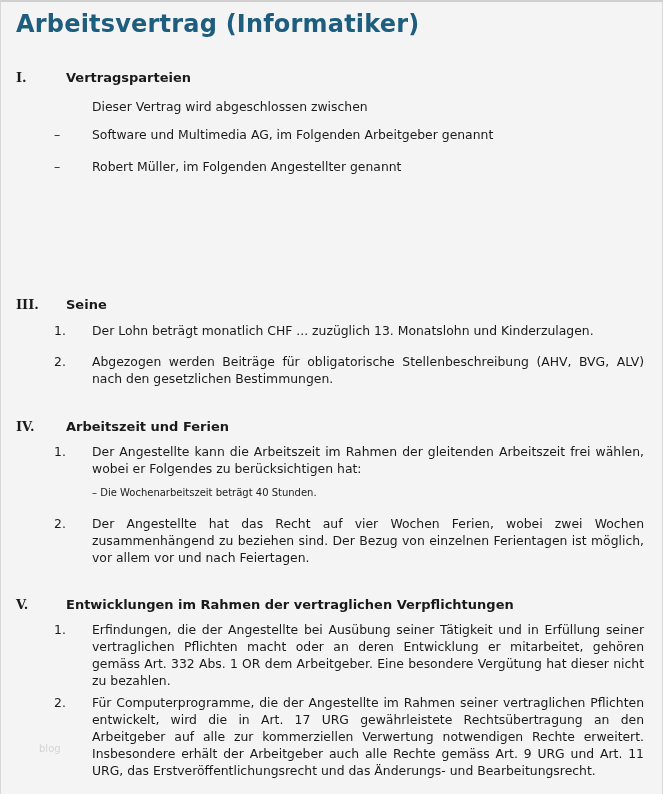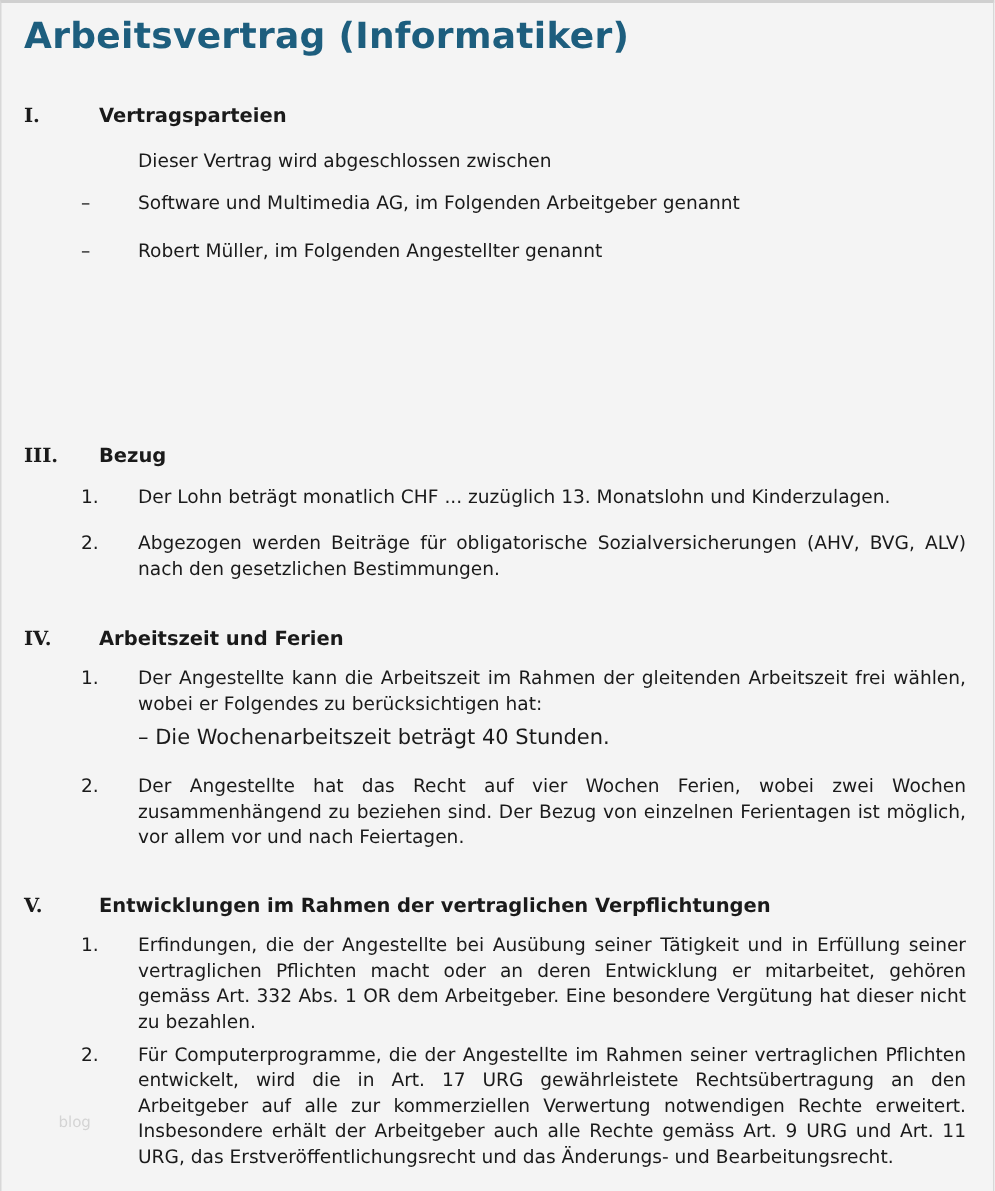--- a/index.html
+++ b/index.html
@@ -31,21 +31,21 @@
       position: absolute; left: 38px; top: 0;
       font-weight: bold; font-size: 13px; margin-left: 12px;
     }
     .para {
       position: absolute; left: 38px; right: 0;
       font-size: 12.4px; line-height: 17px; text-align: justify;
     }
     .item { position: absolute; left: 38px; right: 0; font-size: 12.4px; line-height: 17px; }
     .item .mark { position: absolute; left: 0; top: 0; }
     .item .txt { position: absolute; left: 38px; right: 0; text-align: justify; }
-    .sub { position: absolute; left: 76px; font-size: 14px; line-height: 17px; }
+    .sub { position: absolute; left: 76px; font-size: 10px; line-height: 17px; }
     .watermark {
       position: absolute; left: 38px; top: 741px;
       font-size: 10px; color: #d4d4d4;
     }
   </style>
 </head>
 <body>
 
 <div class="page">
 
@@ -64,29 +64,29 @@
     <div class="item" style="top:88px;">
       <span class="mark">–</span>
       <span class="txt">Robert Müller, im Folgenden Angestellter genannt</span>
     </div>
   </div>
 
 
   <div class="section" style="top:295px;">
     <div class="sec-head">
       <span class="sec-num">III.</span>
-      <span class="sec-title">Bezug</span>
+      <span class="sec-title">Seine</span>
     </div>
     <div class="item" style="top:25px;">
       <span class="mark">1.</span>
       <span class="txt">Der Lohn beträgt monatlich CHF ... zuzüglich 13. Monatslohn und Kinderzulagen.</span>
     </div>
     <div class="item" style="top:56px;">
       <span class="mark">2.</span>
-      <span class="txt">Abgezogen werden Beiträge für obligatorische Sozialversicherungen (AHV, BVG, ALV) nach den gesetzlichen Bestimmungen.</span>
+      <span class="txt">Abgezogen werden Beiträge für obligatorische Stellenbeschreibung (AHV, BVG, ALV) nach den gesetzlichen Bestimmungen.</span>
     </div>
   </div>
 
   <div class="section" style="top:417px;">
     <div class="sec-head">
       <span class="sec-num">IV.</span>
       <span class="sec-title">Arbeitszeit und Ferien</span>
     </div>
     <div class="item" style="top:24px;">
       <span class="mark">1.</span>

